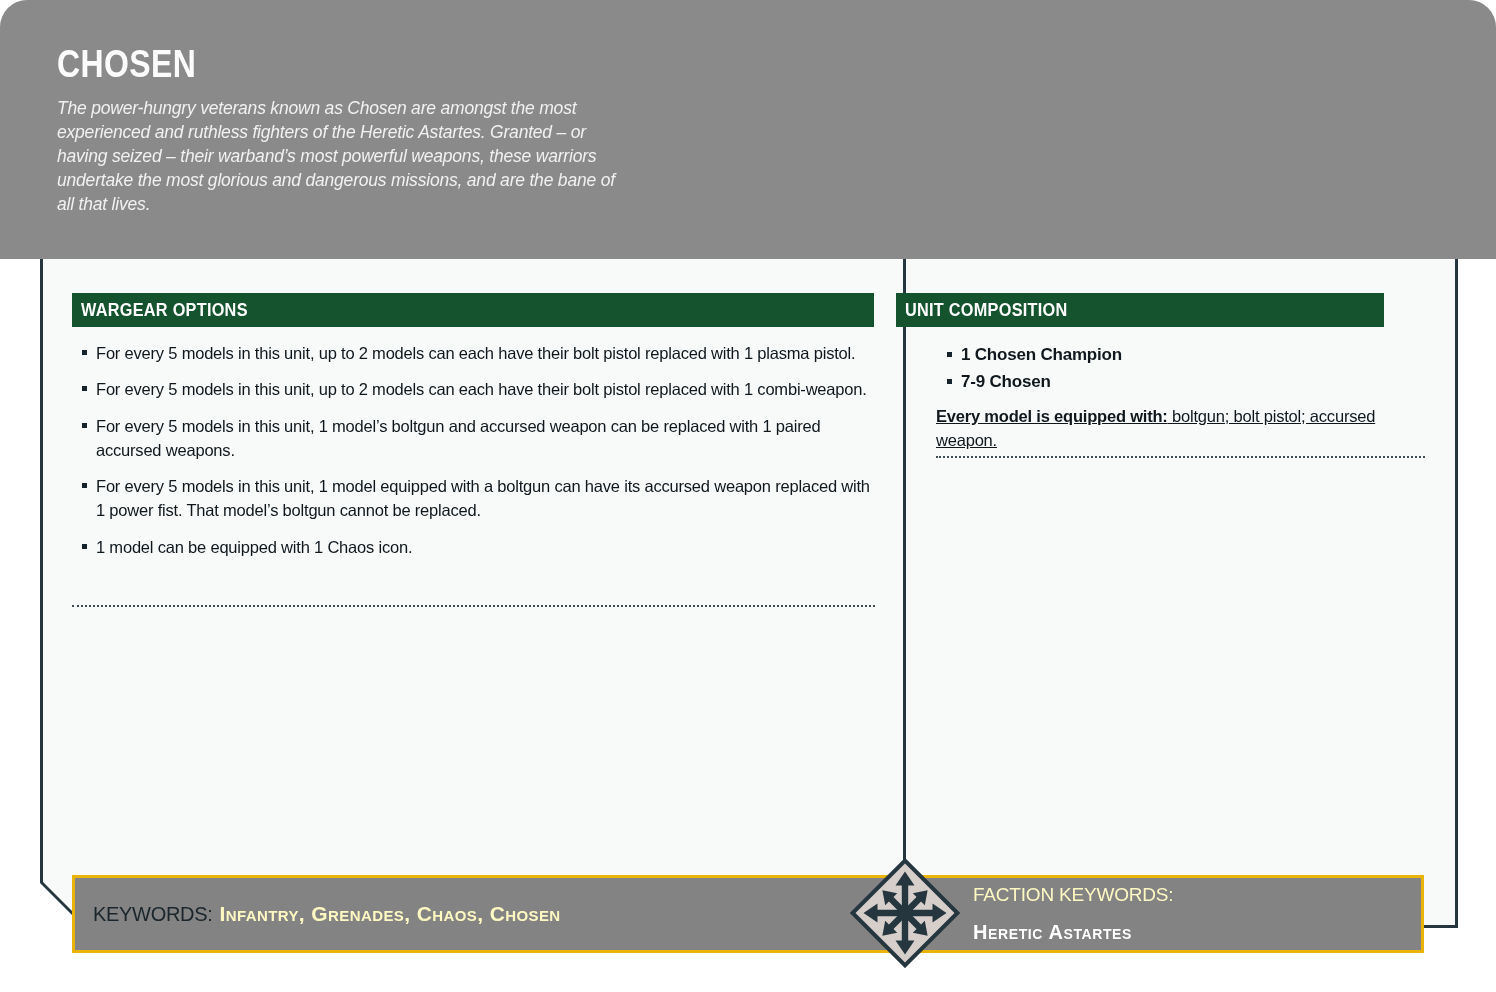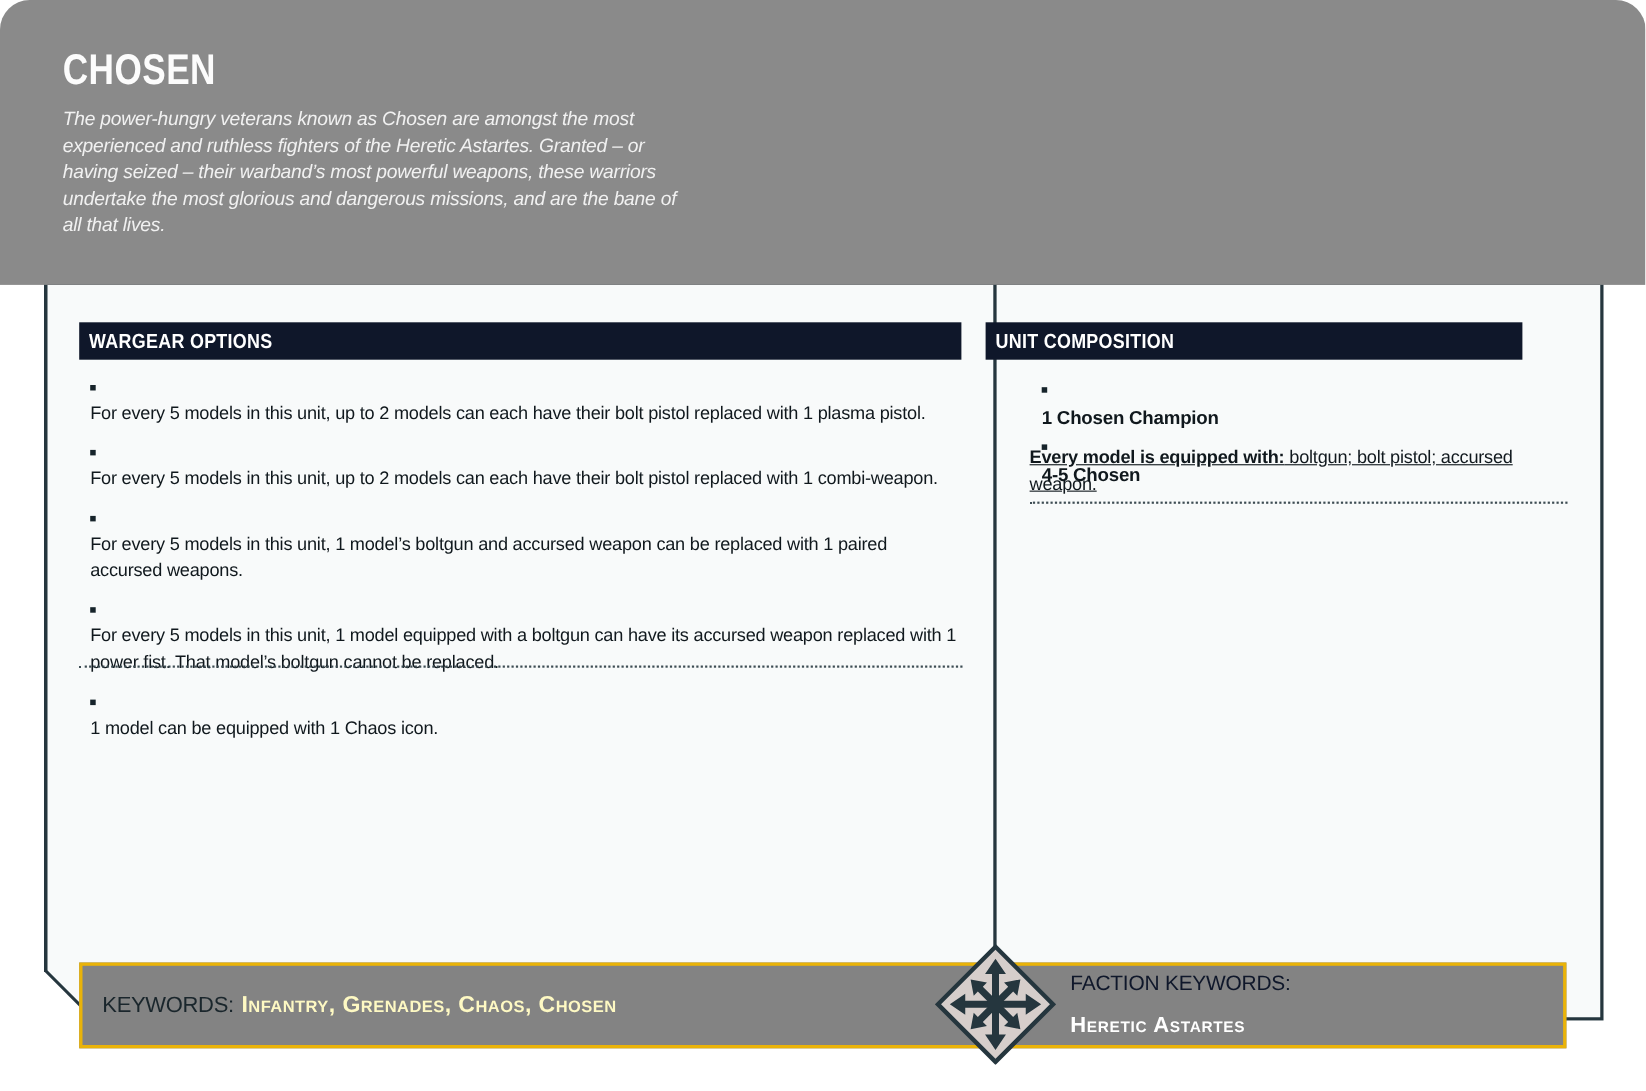--- a/index.html
+++ b/index.html
@@ -39,34 +39,34 @@
     clip-path:polygon(3px 3px, calc(100% - 3px) 3px, calc(100% - 3px) calc(100% - 3px), 46px calc(100% - 3px), 3px calc(100% - 46px));
   }
 
   .col-divider {
     position:absolute; left:903px; top:259px; width:3px; height:616px;
     background:#25363e; z-index:3;
   }
 
   
   .section-bar {
-    position:absolute; height:34px; background:#0f172a; color:#ffffff;
+    position:absolute; height:34px; background:#14532d; color:#ffffff;
     display:flex; align-items:center; padding-left:9px; z-index:3;
   }
   .section-bar span {
     font-size:18.5px; font-weight:700; letter-spacing:0.3px;
     transform:scaleX(0.88); transform-origin:left center; white-space:nowrap;
   }
   .bar-wargear { left:72px; top:293px; width:802px; }
   .bar-unitcomp { left:896px; top:293px; width:488px; }
 
   
   .bullet-list { position:absolute; z-index:3; margin:0; padding:0; list-style:none; }
   .wargear-list { left:82px; top:341px; width:792px; }
-  .bullet-item { display:flex; gap:9px; margin-bottom:12px;flex-direction:column; }
+  .bullet-item { display:flex; gap:9px; margin-bottom:12px; }
   .bullet-item:last-child { margin-bottom:0; }
   .sq { flex:0 0 auto; width:5px; height:5px; background:#16232a; margin-top:9px; }
   .bullet-text {
     font-size:16.5px; line-height:24.3px; color:#10181d; letter-spacing:-0.2px;
   }
 
   .unitcomp-list { left:947px; top:341px; width:466px; }
   .unitcomp-list .bullet-item { margin-bottom:0; }
   .unitcomp-list .sq { margin-top:11px; }
   .unitcomp-list .bullet-text { font-weight:700; font-size:17px; line-height:27px; }
@@ -94,21 +94,21 @@
   }
   .kw-label { font-size:20px; color:#1a262c; letter-spacing:-0.3px; }
   .kw-values {
     font-size:21px; font-weight:700; color:#fef9c3;
     font-variant:small-caps; letter-spacing:0.4px; margin-left:7px;
   }
   .faction-block {
     position:absolute; left:898px; top:0; height:72px;
     display:flex; flex-direction:column; justify-content:center; gap:5px;
   }
-  .faction-label { font-size:19px; color:#0f172a; letter-spacing:-0.2px; }
+  .faction-label { font-size:19px; color:#fef9c3; letter-spacing:-0.2px; }
   .faction-value {
     font-size:20px; font-weight:700; color:#ffffff;
     font-variant:small-caps; letter-spacing:0.6px;margin-top:10px;
   }
 
   
   .chaos-diamond { position:absolute; left:850px; top:858px; width:110px; height:110px; z-index:5; }
 </style>
 </head>
 <body>
@@ -163,21 +163,21 @@
   </div>
   <ul class="bullet-list unitcomp-list">
 
       <li class="bullet-item">
         <span class="sq"></span>
         <span class="bullet-text">1 Chosen Champion</span>
       </li>
 
       <li class="bullet-item">
         <span class="sq"></span>
-        <span class="bullet-text">4-5 Chosen</span>
+        <span class="bullet-text">7-9 Chosen</span>
       </li>
     </ul>
   <div class="equip-para">
     <b>Every model is equipped with:</b><span> boltgun; bolt pistol; accursed weapon.</span>
   </div>
   <div class="dotted dotted-unitcomp"></div>
 
   <div class="kw-bar">
     <div class="kw-left">
       <span class="kw-label">KEYWORDS:</span>

